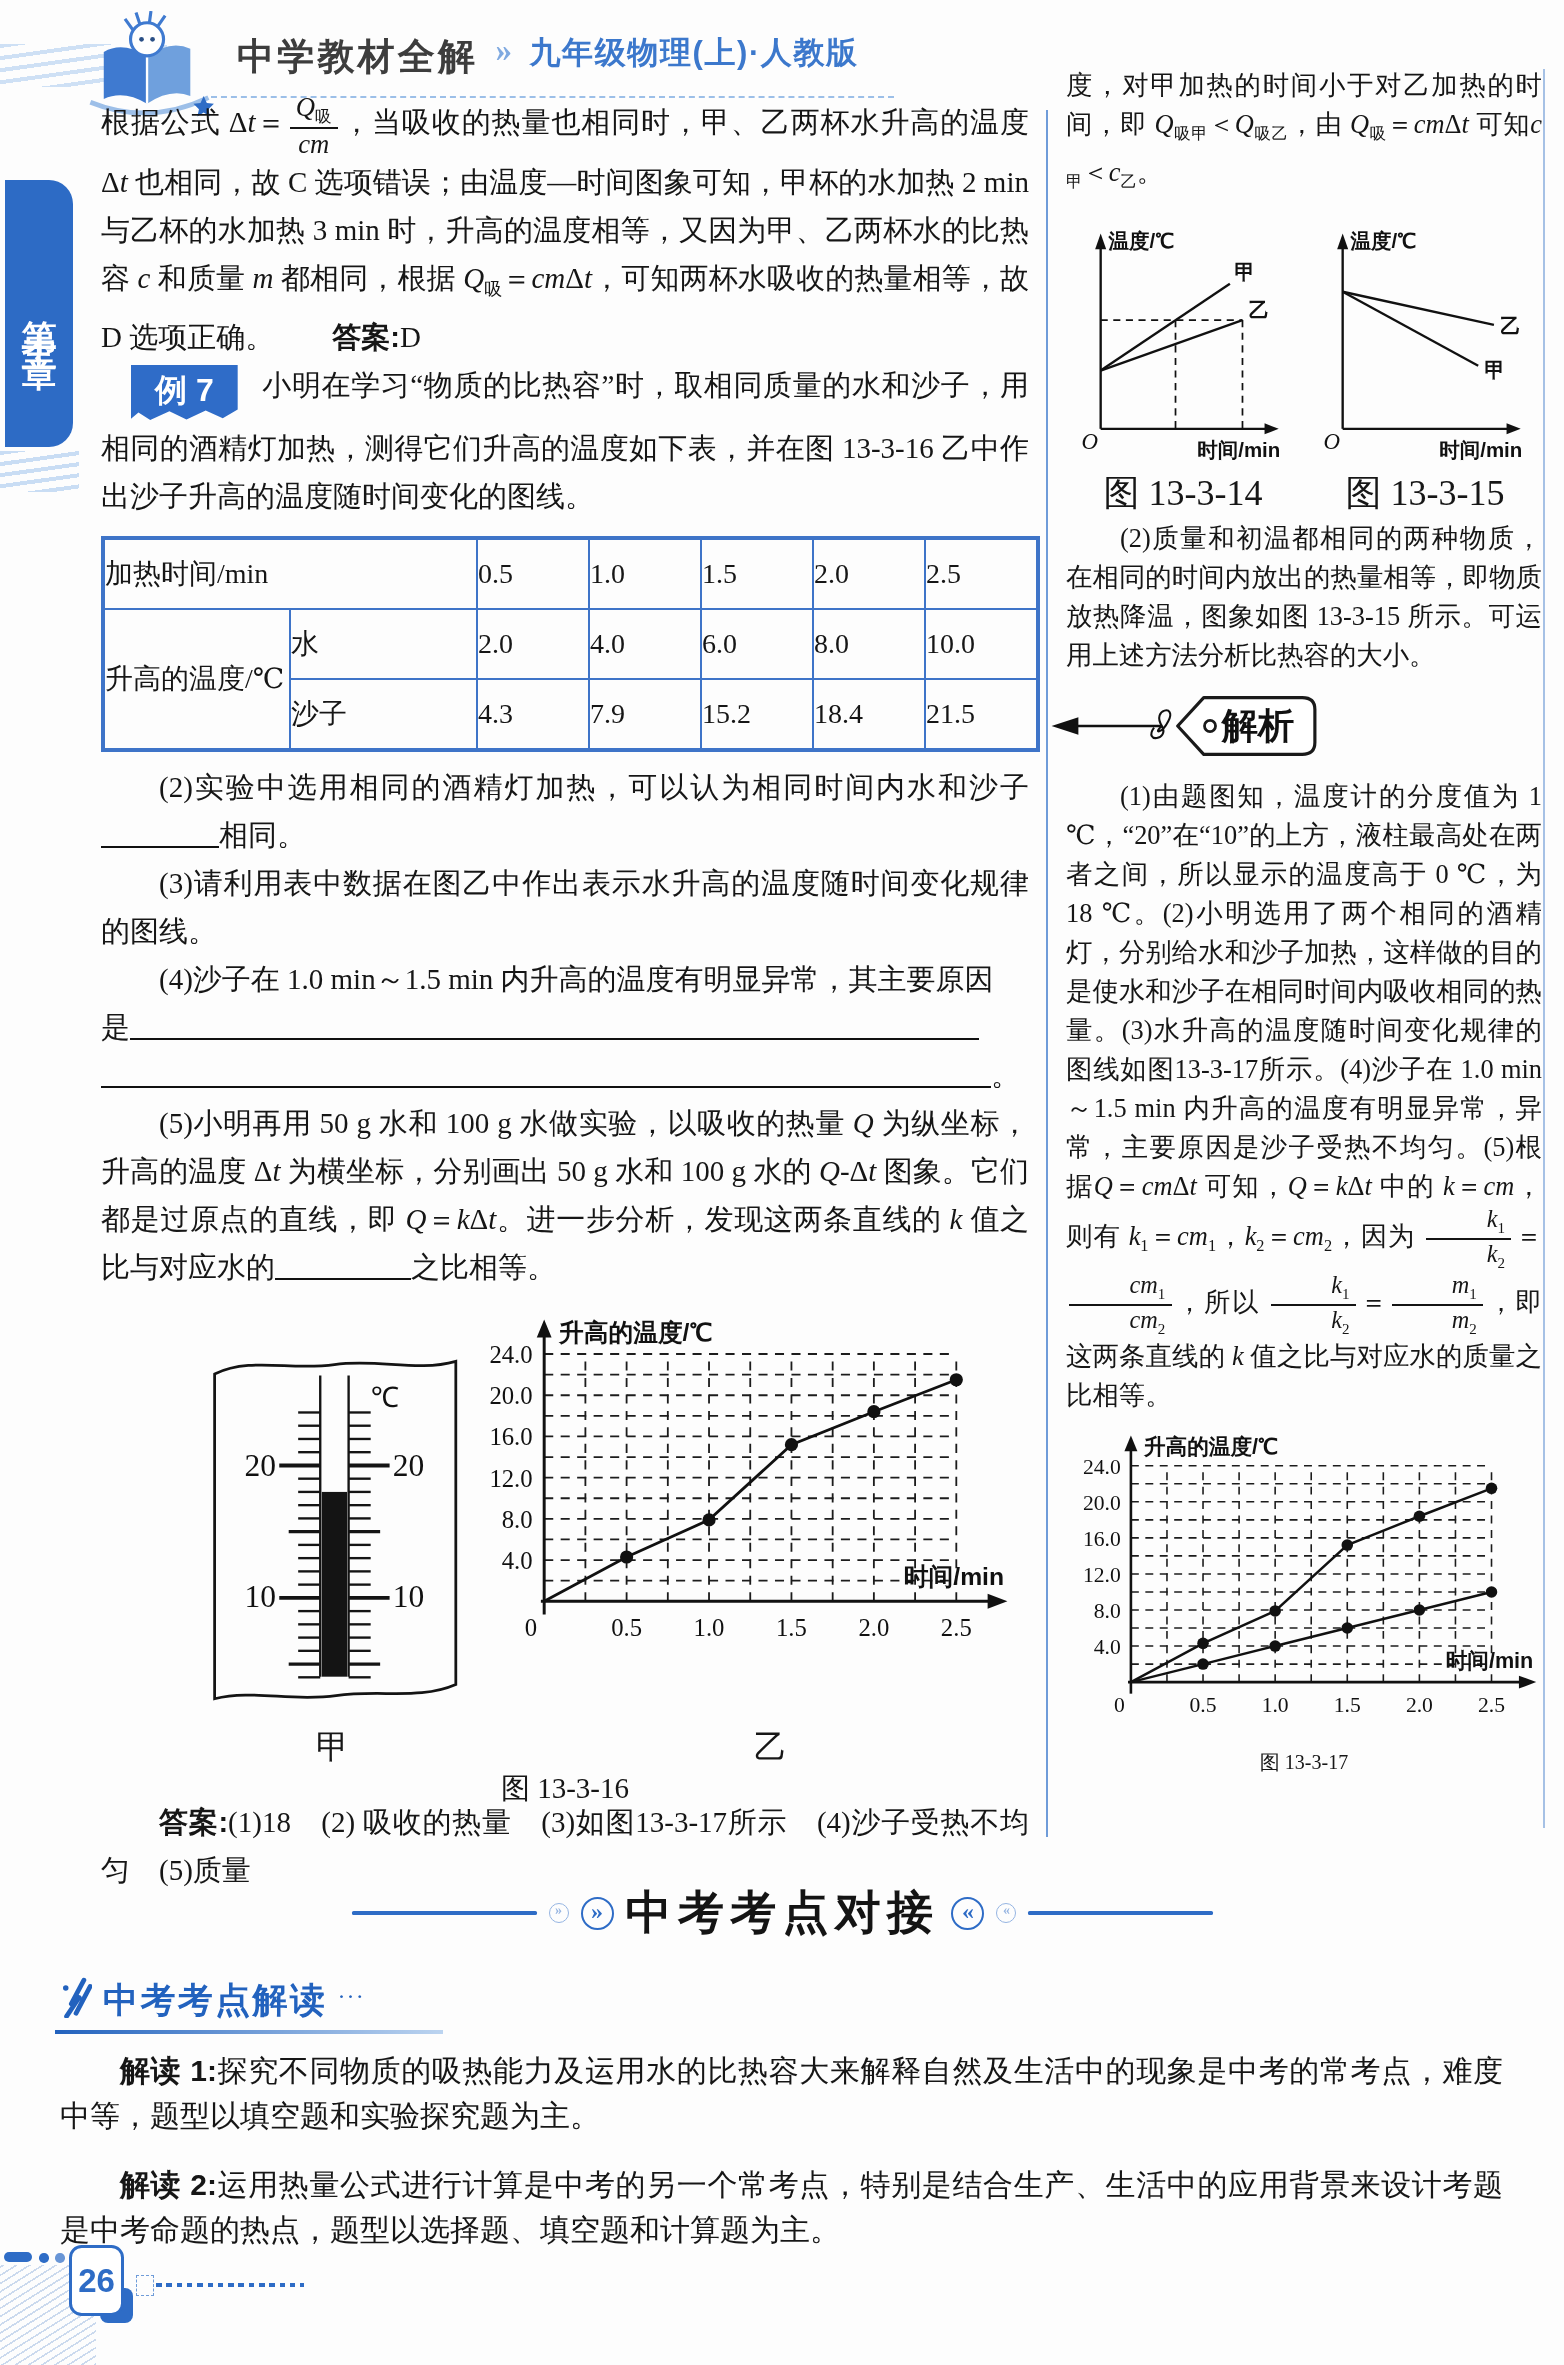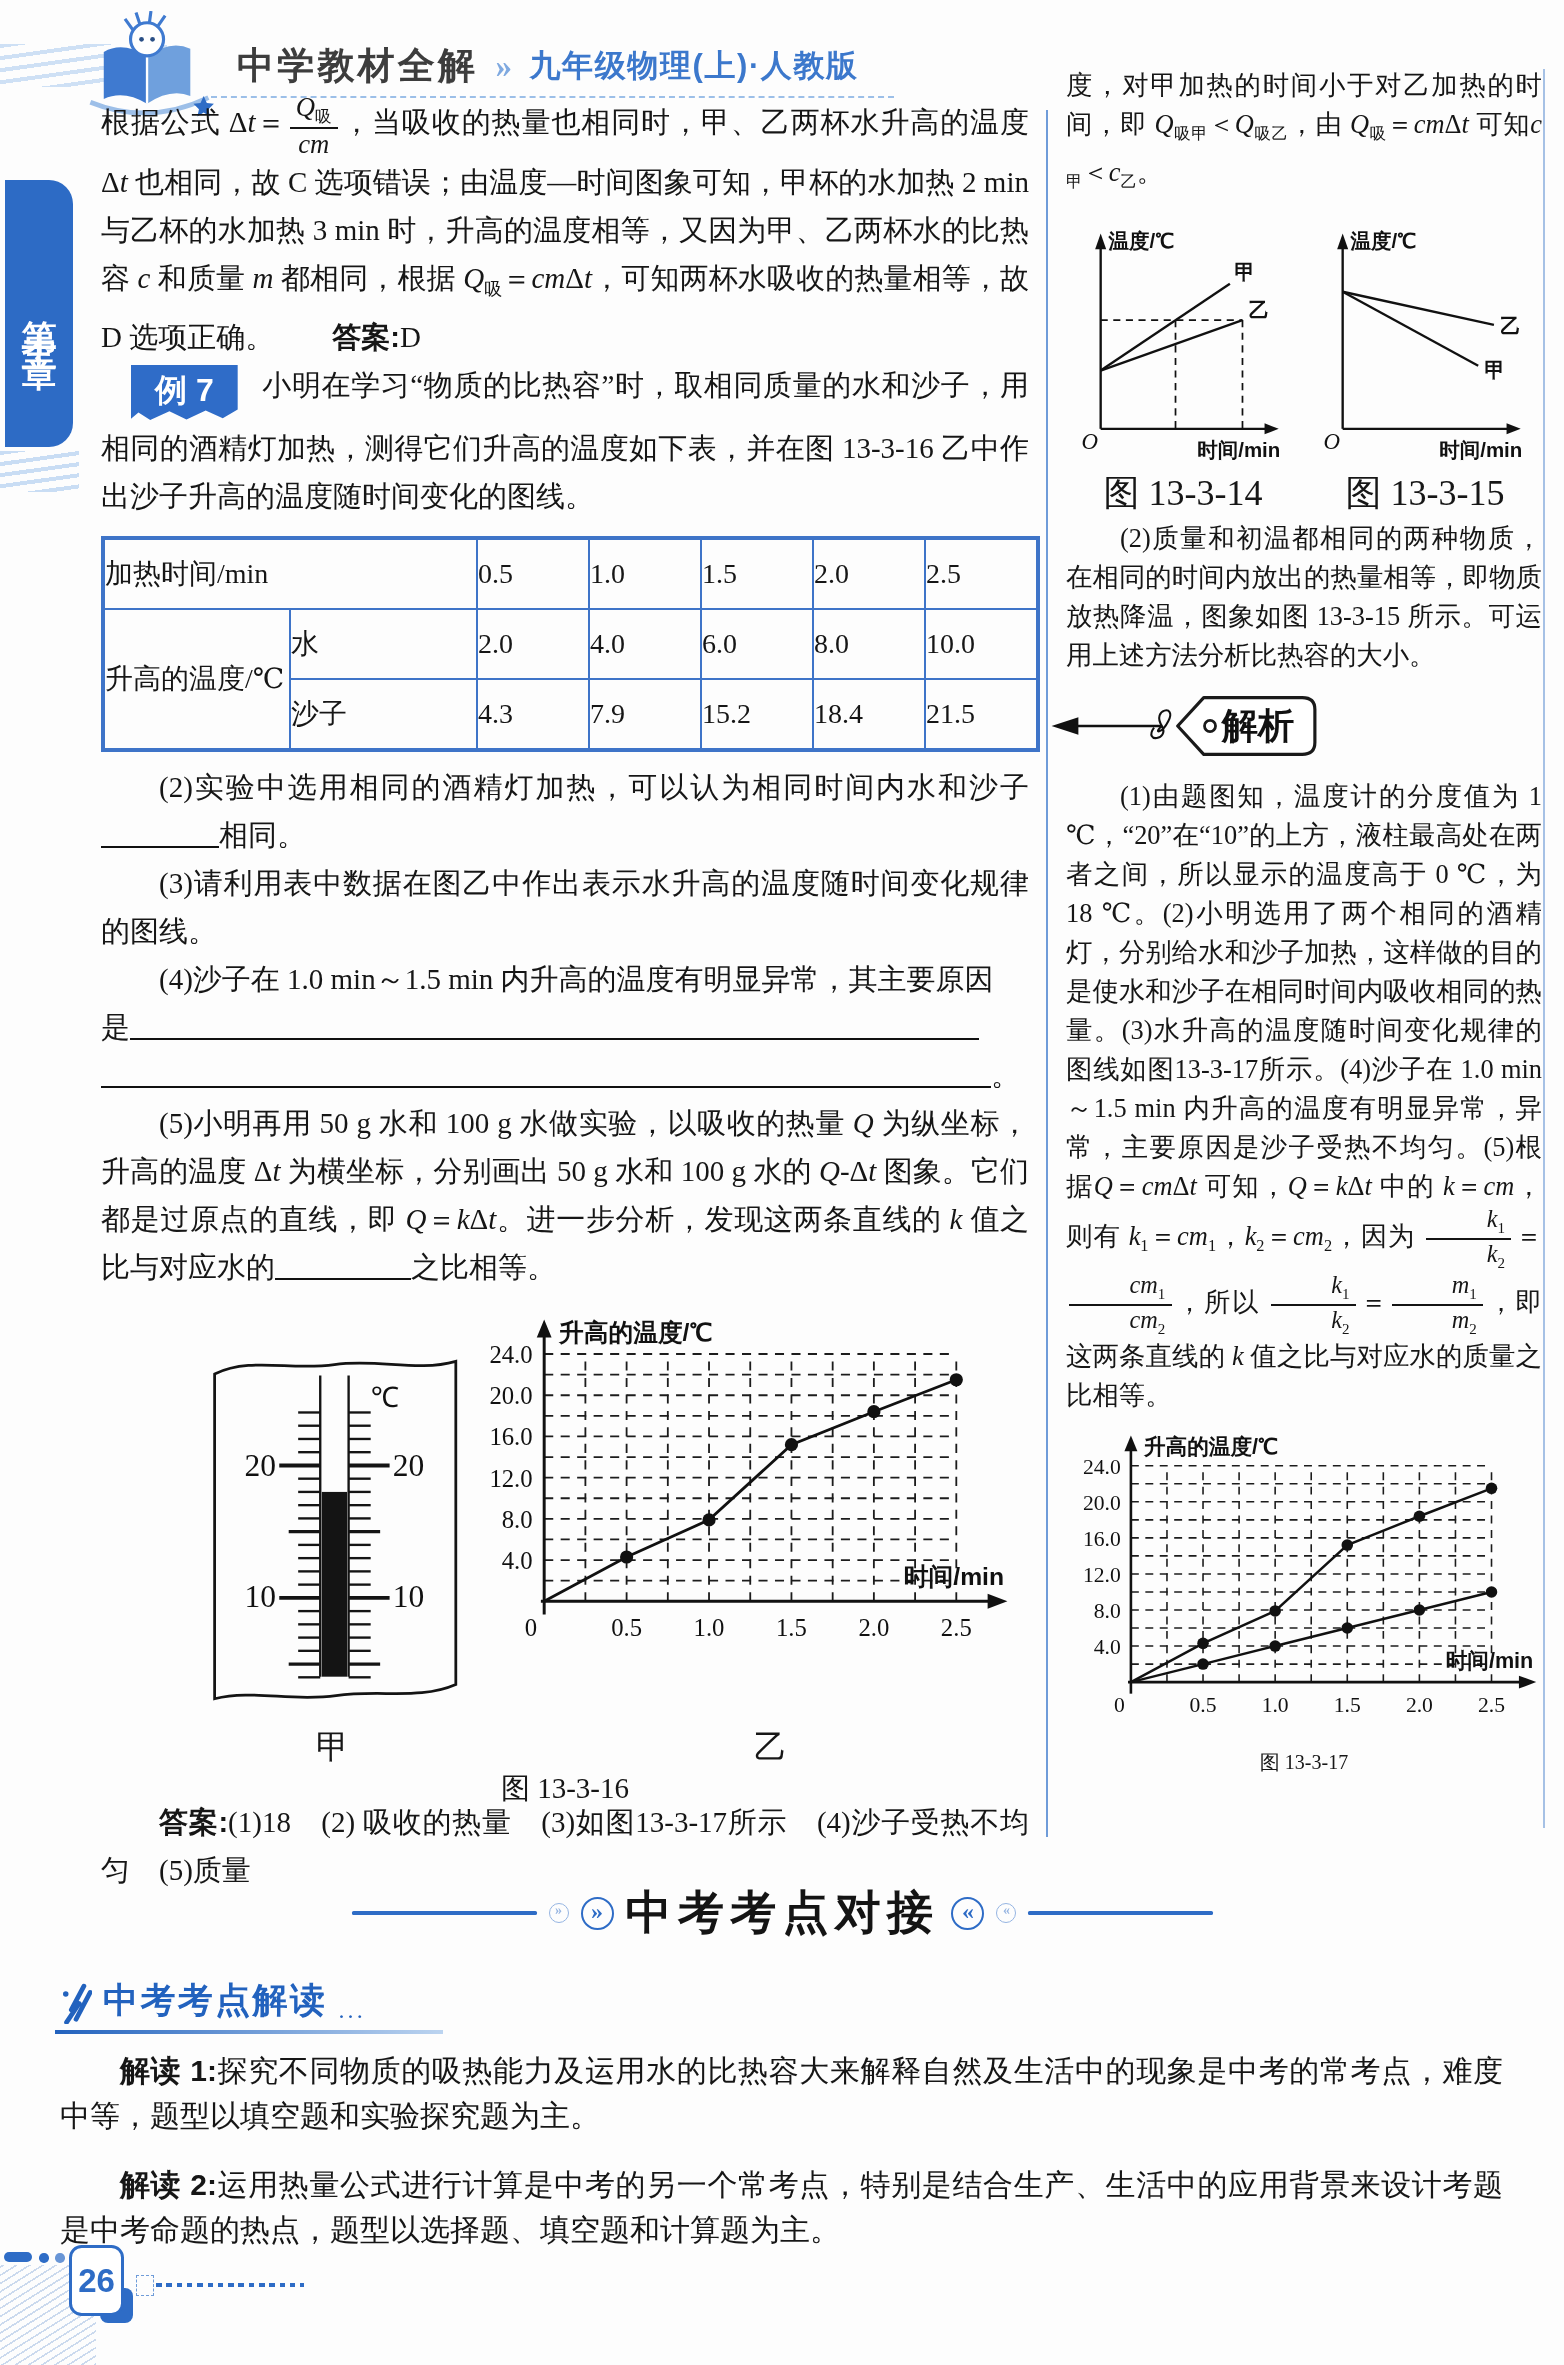--- a/index.html
+++ b/index.html
@@ -4,21 +4,21 @@
 <style>
   html,body{margin:0;padding:0;background:#e9e9e9;}
   .page{position:relative;width:1565px;height:2366px;background:#fdfdfd;overflow:hidden;
         font-family:"Liberation Serif","DejaVu Serif",serif;color:#161616;}
   .sans{font-family:"Liberation Sans","DejaVu Sans",sans-serif;}
 
   
   .stripes-tl{position:absolute;left:0;top:44px;width:167px;height:43px;
     background:repeating-linear-gradient(172deg,#c9ddf4 0 4px,transparent 4px 12px);opacity:.9;}
   .mascot{position:absolute;left:76px;top:11px;}
-  .title-row{position:absolute;left:237px;top:41px;display:flex;align-items:center;gap:17.4px;white-space:nowrap;}
+  .title-row{position:absolute;left:237px;top:32px;display:flex;align-items:flex-start;gap:17.4px;white-space:nowrap;}
   .series-title{font-family:"Liberation Sans",sans-serif;font-weight:bold;font-size:37px;color:#3d3d3d;letter-spacing:3.2px;}
   .title-chev{color:#7fa9e0;font-size:33px;font-weight:bold;}
   .book-title{font-family:"Liberation Sans",sans-serif;font-weight:bold;font-size:31px;color:#3c78cc;letter-spacing:1.6px;}
   .header-dash{position:absolute;left:211px;top:96px;width:683px;border-bottom:2.4px dashed #9cbfe8;}
 
   
   .chapter-tab{position:absolute;left:4.7px;top:180px;width:68px;height:267px;background:#2d6bc5;
     border-radius:0 24px 24px 0;display:flex;align-items:center;justify-content:center;}
   .chapter-tab span{writing-mode:vertical-rl;color:#fff;font-family:"Liberation Sans",sans-serif;
     font-weight:bold;font-size:35px;letter-spacing:11px;}
@@ -87,21 +87,21 @@
 
   
   .bottom{position:absolute;left:0;top:1882px;width:1565px;}
   .section-head{display:flex;justify-content:center;align-items:center;gap:12px;}
   .section-head h2{margin:0;font-family:"Liberation Sans",sans-serif;font-weight:bold;font-size:46px;
     letter-spacing:6.3px;color:#141414;}
   .dec-line{width:185px;height:3.2px;background:#2e6cc6;border-radius:1.6px;}
   .dec-circle{width:33px;height:33px;border:2.4px solid #2e6cc6;border-radius:50%;color:#2e6cc6;
     display:flex;align-items:center;justify-content:center;font-size:24px;font-weight:bold;line-height:1;padding-bottom:3.2px;box-sizing:border-box;}
   .dec-circle.sm{width:20px;height:20px;border-width:1.6px;font-size:14px;opacity:.5;}
-  .subhead{display:flex;align-items:flex-end;gap:11px;margin:33px 0 16px 60px;position:relative;width:394px;}
+  .subhead{display:flex;gap:11px;margin:33px 0 16px 60px;position:relative;width:394px;}
   .subhead-text{font-family:"Liberation Sans",sans-serif;font-weight:bold;font-size:35px;color:#2262be;letter-spacing:2.4px;}
   .subhead-dots{color:#2262be;font-size:24px;letter-spacing:3.2px;}
   .subhead::after{content:"";position:absolute;left:-4.7px;bottom:-9.5px;width:388px;height:3.2px;
     background:linear-gradient(90deg,#2262be,#bcd4f0);}
   .jiedu{margin:24px 60px 11px;width:1443px;font-size:30px;line-height:45px;text-indent:60px;text-align:justify;}
   .jiedu b{font-family:"Liberation Sans",sans-serif;}
 
   
   .f-hatch{position:absolute;left:0;top:2265px;width:96px;height:100px;
     background:repeating-linear-gradient(-32deg,rgba(96,142,205,.32) 0 1.6px,transparent 1.6px 7px);}

